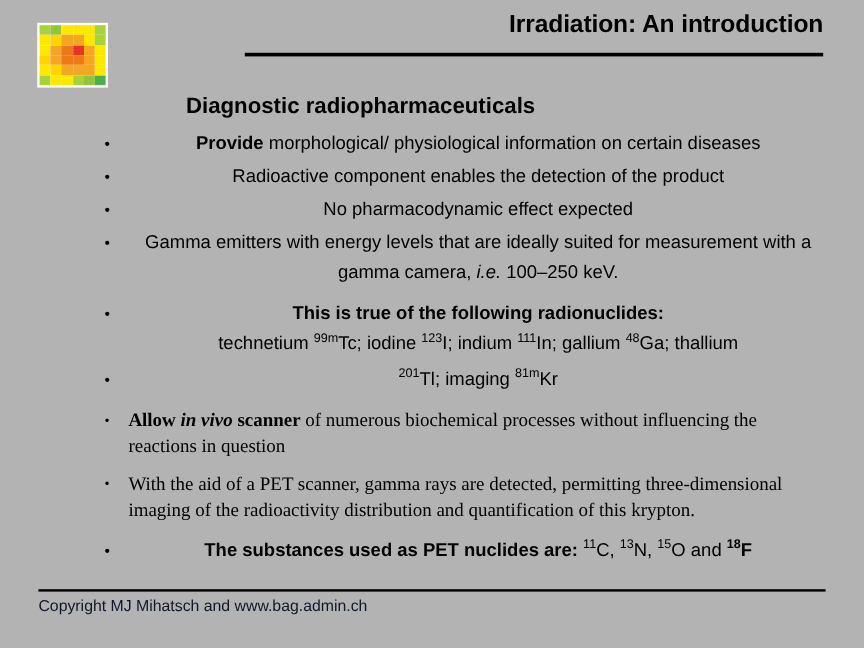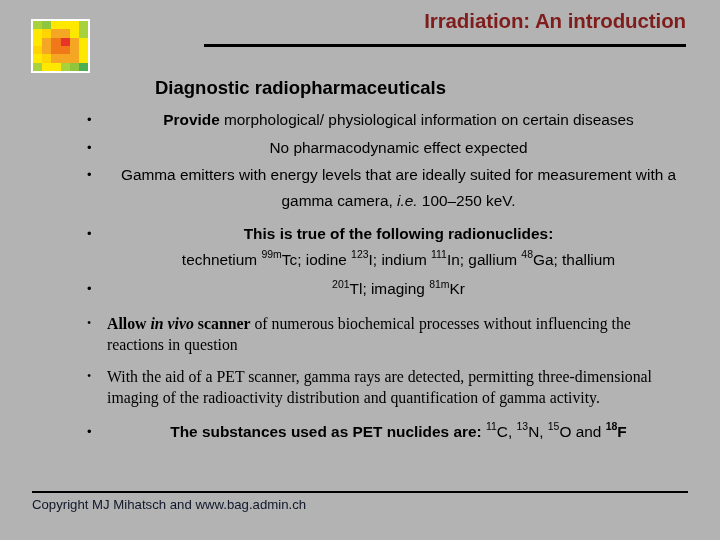--- a/index.html
+++ b/index.html
@@ -38,21 +38,21 @@
     display: grid;
     grid-template-columns: repeat(6, 1fr);
     grid-template-rows: repeat(6, 1fr);
   }
   .logo-grid i { display: block; }
 
   .title {
     position: absolute;
     right: 34px;
     top: 9px;
-    color: #7f1d1d;
+    color: #000000;
     font-size: 20.5px;
     font-weight: bold;
     letter-spacing: -0.1px;
     white-space: nowrap;
     font-family: "Liberation Sans", sans-serif;
   }
   .header-rule {
     position: absolute;
     left: 204px;
     top: 44px;
@@ -182,29 +182,30 @@
       </div>
   </div>
 
   <div class="title">Irradiation: An introduction</div>
   <div class="header-rule"></div>
 
   <div class="subhead">Diagnostic radiopharmaceuticals</div>
 
   <div class="content">
       <div class="bullet sans"><span> </span><b>Provide</b><span> morphological/ physiological information on certain diseases</span></div>
+      <div class="bullet sans"><span>Radioactive component enables the detection of the product</span></div>
       <div class="bullet sans"><span>No pharmacodynamic effect expected</span></div>
       <div class="bullet sans"><span>Gamma emitters with energy levels that are ideally suited for measurement with a gamma camera, </span><i>i.e.</i><span> 100–250 keV.</span></div>
       <div style="height: 6px;"></div>
       <div class="bullet sans"><b>This is true of the following radionuclides:</b><br><span>technetium </span><sup>99m</sup><span>Tc; iodine </span><sup>123</sup><span>I; indium </span><sup>111</sup><span>In; gallium </span><sup>48</sup><span>Ga; thallium</span></div>
       <div style="height: 2px;"></div>
       <div class="bullet sans"><sup>201</sup><span>Tl; imaging </span><sup>81m</sup><span>Kr</span></div>
       <div style="height: 9px;"></div>
       <div class="bullet serif"><b>Allow </b><b><i>in vivo</i></b><b> scanner</b><span> of numerous biochemical processes without influencing the reactions in question</span></div>
       <div style="height: 8px;"></div>
-      <div class="bullet serif"><span>With the aid of a PET scanner, gamma rays are detected, permitting three-dimensional imaging of the radioactivity distribution and quantification of gamma activity.</span></div>
+      <div class="bullet serif"><span>With the aid of a PET scanner, gamma rays are detected, permitting three-dimensional imaging of the radioactivity distribution and quantification of this krypton.</span></div>
       <div style="height: 8px;"></div>
       <div class="bullet sans"><b>The substances used as PET nuclides are:</b><span> </span><sup>11</sup><span>C, </span><sup>13</sup><span>N, </span><sup>15</sup><span>O and </span><sup><b>18</b></sup><b>F</b></div>
     </div>
 
   <div class="footer-rule"></div>
   <div class="footer-text">Copyright MJ Mihatsch and www.bag.admin.ch</div>
 </div>
 
 </body></html>

